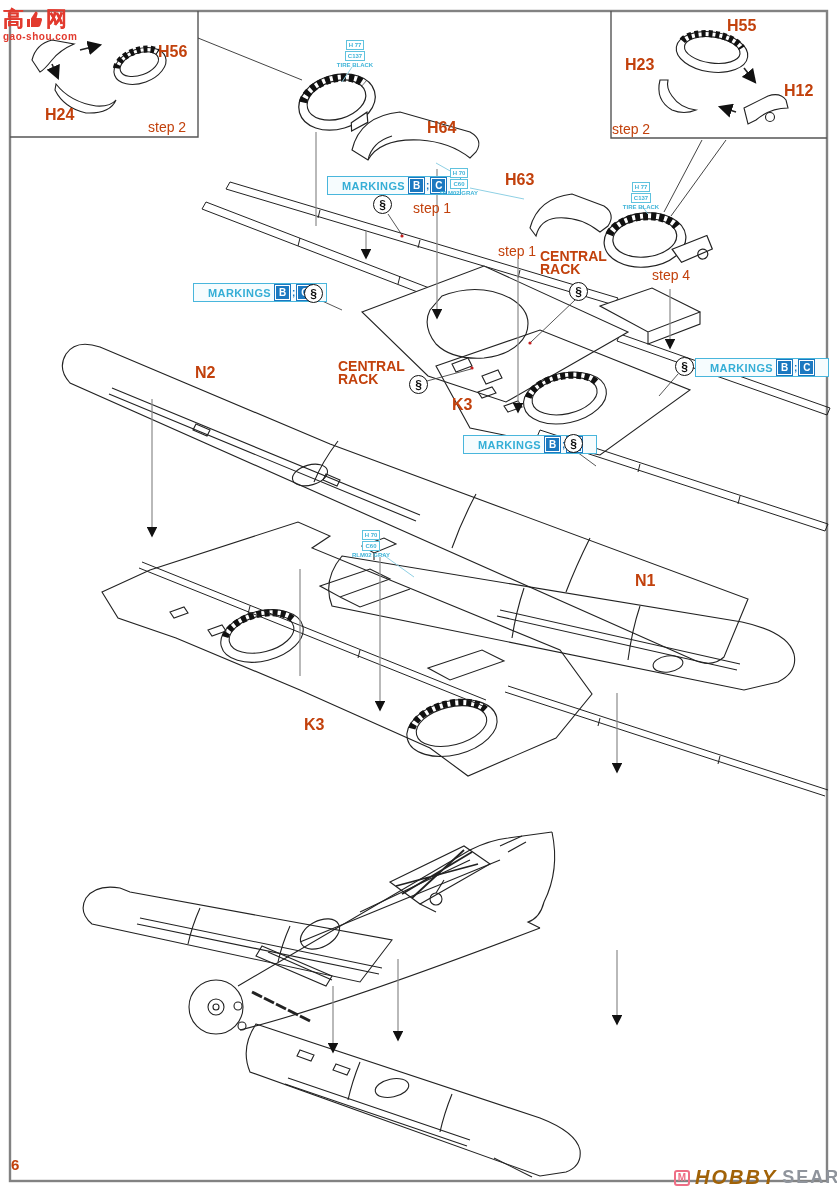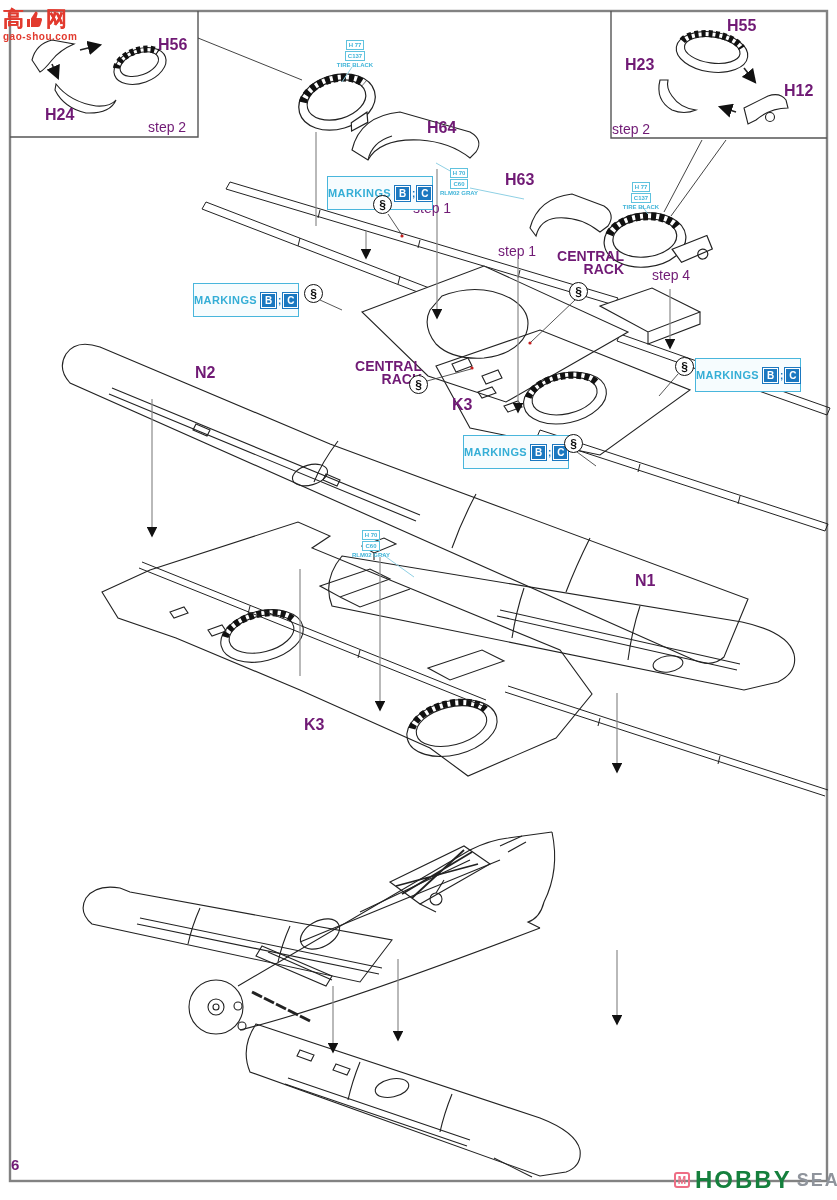--- a/index.html
+++ b/index.html
@@ -1,44 +1,44 @@
 <!DOCTYPE html>
 <html><head>
 <meta charset="utf-8">
 <style>
   html,body{margin:0;padding:0;background:#fff;}
   .sheet{position:relative;width:837px;height:1200px;background:#fff;overflow:hidden;
          font-family:"Liberation Sans",sans-serif;}
   svg.art{position:absolute;left:0;top:0;z-index:1;}
-  .lbl{position:absolute;z-index:2;color:#701a75;white-space:nowrap;}
+  .lbl{position:absolute;z-index:2;color:#c2410c;white-space:nowrap;}
   .plabel{font-weight:bold;font-size:16px;}
   .steplabel{font-weight:normal;font-size:14px;}
   .biglabel{font-weight:bold;font-size:16px;}
-  .crack{font-weight:bold;font-size:14px;line-height:13px;width:84px;text-align:right;
+  .crack{font-weight:bold;font-size:14px;line-height:13px;width:84px;text-align:left;
          white-space:normal;}
   .glue{position:absolute;z-index:2;width:19px;height:19px;border:1.7px solid #111;
         border-radius:50%;background:#fff;display:flex;align-items:center;justify-content:center;
         font-size:12px;font-weight:bold;color:#111;box-sizing:border-box;}
   .markings{position:absolute;z-index:2;display:inline-flex;align-items:center;
-        border:1.5px solid #49b6dc;background:#f6fcfe;padding:1px 0;height:34px;box-sizing:border-box;text-align:center;}
+        border:1.5px solid #49b6dc;background:#f6fcfe;padding:1px 14px;height:19px;box-sizing:border-box;text-align:center;}
   .mk-label{color:#35aed6;font-weight:bold;font-size:11px;letter-spacing:.4px;margin-right:4px;}
   .vbox{width:13px;height:13px;background:#1b78c0;color:#fff;font-weight:bold;font-size:10px;
         display:flex;align-items:center;justify-content:center;border:1px solid #fff;
         outline:1px solid #1b78c0;}
   .sep{color:#1b78c0;font-weight:bold;font-size:10px;margin:0 2px;}
   .callout{position:absolute;z-index:2;display:flex;flex-direction:column;align-items:center;
         color:#3fb4d8;}
   .cbox{border:1px solid #5fc2de;background:#fff;font-weight:bold;font-size:6px;line-height:8px;
         padding:0 2px;margin-bottom:1px;}
   .cname{font-weight:bold;font-size:6px;line-height:7px;}
   .pagenum{font-weight:bold;font-size:15px;}
   .hobby{position:absolute;z-index:3;display:flex;align-items:center;gap:5px;}
   .hobby .logo{width:16px;height:16px;border:2px solid #ee6e85;border-radius:3px;color:#ee6e85;
         font-weight:bold;font-size:10px;display:flex;align-items:center;justify-content:center;box-sizing:border-box;}
-  .hobby .w1{color:#15803d;font-weight:bold;font-size:24px;letter-spacing:2px;}
+  .hobby .w1{color:#a16207;font-weight:bold;font-size:20px;letter-spacing:2px;font-style:italic;}
   .hobby .w2{color:#8f949c;font-weight:bold;font-size:18px;letter-spacing:2px;}
   .gaoshou{position:absolute;z-index:3;left:3px;top:5px;color:#e23a2e;}
   .gaoshou .chars{display:flex;align-items:center;gap:1px;font-weight:bold;font-size:21px;
         text-shadow:0 0 0 #e23a2e;}
   .gaoshou .url{font-weight:bold;font-size:10px;letter-spacing:.5px;margin-top:-2px;}
 </style>
 </head>
 <body>
 
 <div class="sheet">
@@ -247,21 +247,21 @@
       <path d="M575,300 L531,342"></path>
       <path d="M678,374 L659,396"></path>
       <path d="M577,452 L596,466"></path>
     </g>
     <circle cx="402" cy="236" r="1.6" fill="#c41f1f"></circle>
     <circle cx="472" cy="368" r="1.6" fill="#c41f1f"></circle>
     <circle cx="530" cy="343" r="1.6" fill="#c41f1f"></circle>
   </g>
 </svg>
 
-<div class="lbl plabel" style="left:158px;top:36px">H56</div>
+<div class="lbl plabel" style="left:158px;top:43px">H56</div>
 <div class="lbl plabel" style="left:45px;top:106px">H24</div>
 <div class="lbl steplabel" style="left:148px;top:119px">step 2</div>
 
 <div class="lbl plabel" style="left:727px;top:17px">H55</div>
 <div class="lbl plabel" style="left:625px;top:56px">H23</div>
 <div class="lbl plabel" style="left:784px;top:82px">H12</div>
 <div class="lbl steplabel" style="left:612px;top:121px">step 2</div>
 
 <div class="lbl plabel" style="left:427px;top:119px">H64</div>
 <div class="lbl plabel" style="left:505px;top:171px">H63</div>

